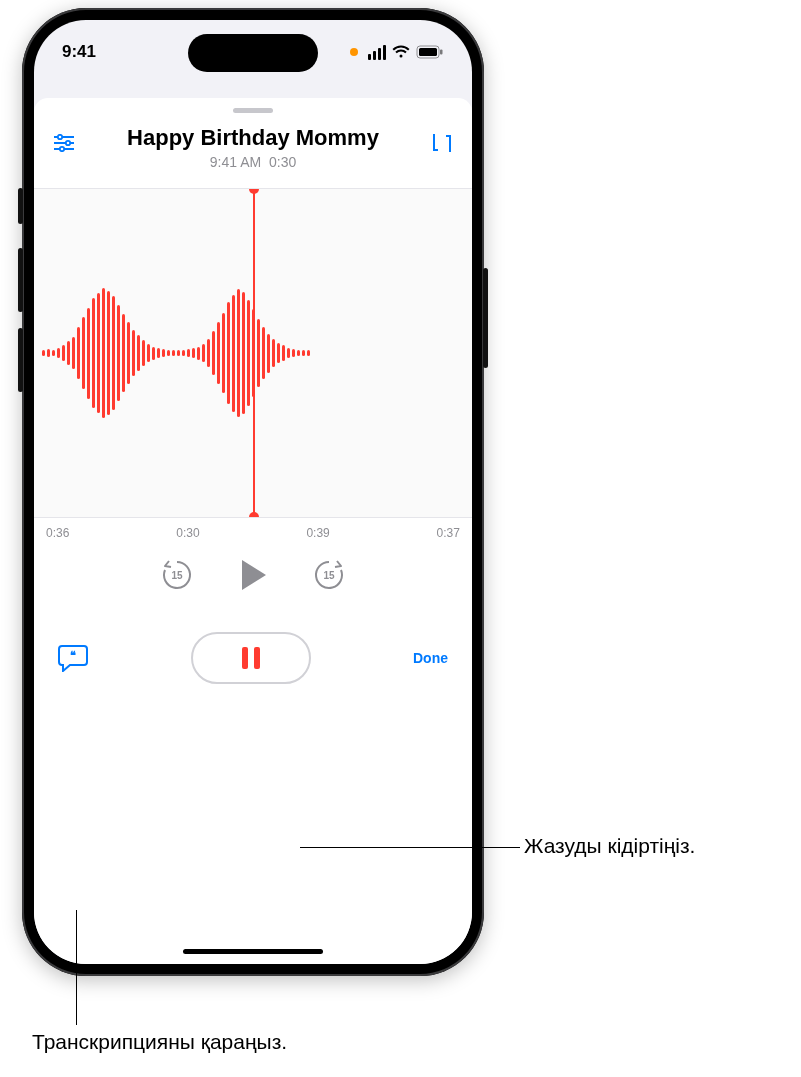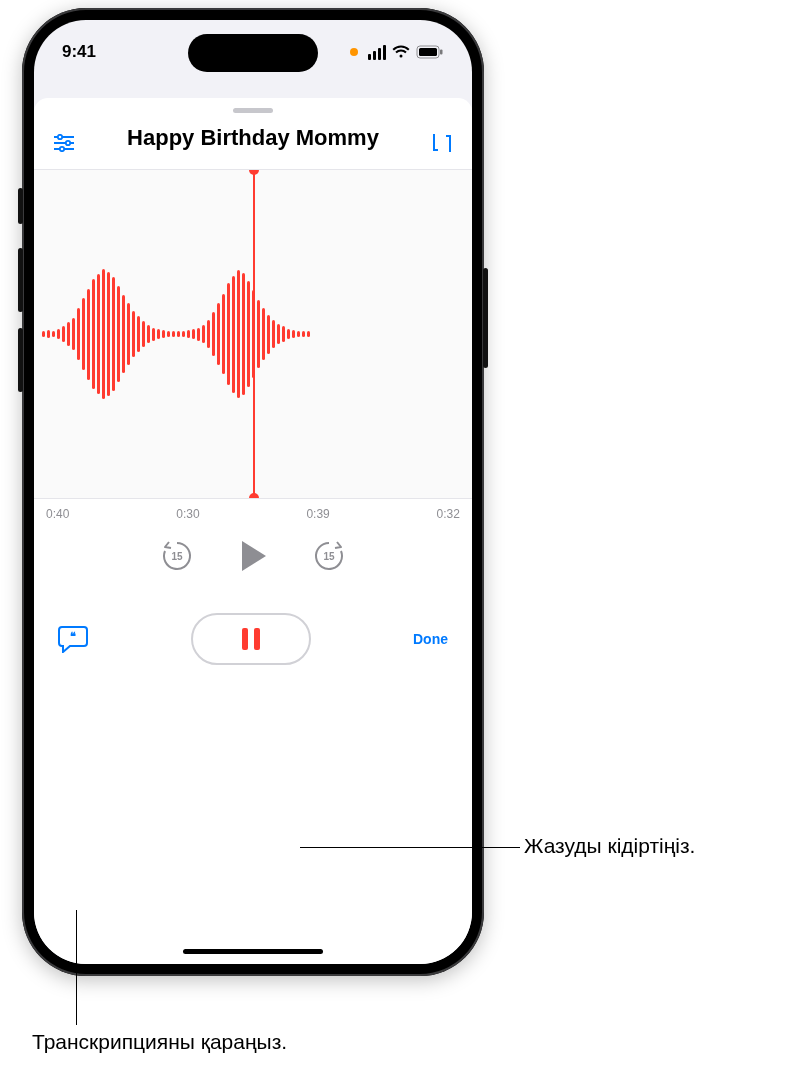--- a/index.html
+++ b/index.html
@@ -234,20 +234,23 @@
                 <line x1="2" y1="3" x2="22" y2="3"></line>
                 <circle cx="8" cy="3" r="2.2" fill="#fff"></circle>
                 <line x1="2" y1="9" x2="22" y2="9"></line>
                 <circle cx="16" cy="9" r="2.2" fill="#fff"></circle>
                 <line x1="2" y1="15" x2="22" y2="15"></line>
                 <circle cx="10" cy="15" r="2.2" fill="#fff"></circle>
               </g>
             </svg>
         </div>
         <div class="header-title">Happy Birthday Mommy</div>
+        <div class="header-sub">
+          <span>9:41 AM</span>&nbsp;&nbsp;<span>0:30</span>
+        </div>
         <div class="header-right-icon">
           <svg width="24" height="22" viewBox="0 0 24 22">
               <g stroke="#007aff" stroke-width="2" fill="none">
                 <path d="M4 2v16h4M20 20V4h-4"></path>
               </g>
             </svg>
         </div>
       </div>
 
       <div class="wave-area">
@@ -304,24 +307,24 @@
             <span style="height: 10.4px;"></span>
             <span style="height: 7.8px;"></span>
             <span style="height: 6.5px;"></span>
             <span style="height: 5.2px;"></span>
             <span style="height: 5.2px;"></span>
           </div>
         <div class="playhead"></div>
       </div>
 
       <div class="ruler">
-        <span>0:40</span>
+        <span>0:36</span>
         <span>0:30</span>
         <span>0:39</span>
-        <span>0:32</span>
+        <span>0:37</span>
       </div>
 
 
       <div class="transport">
         <div class="skip-btn">
           <svg width="34" height="34" viewBox="0 0 34 34">
               <g fill="none" stroke="#8e8e93" stroke-width="2">
                 <path d="M17 4a13 13 0 11-12 8"></path>
                 <path d="M9 3l-4 5 6 1" stroke-linejoin="round"></path>
               </g>

